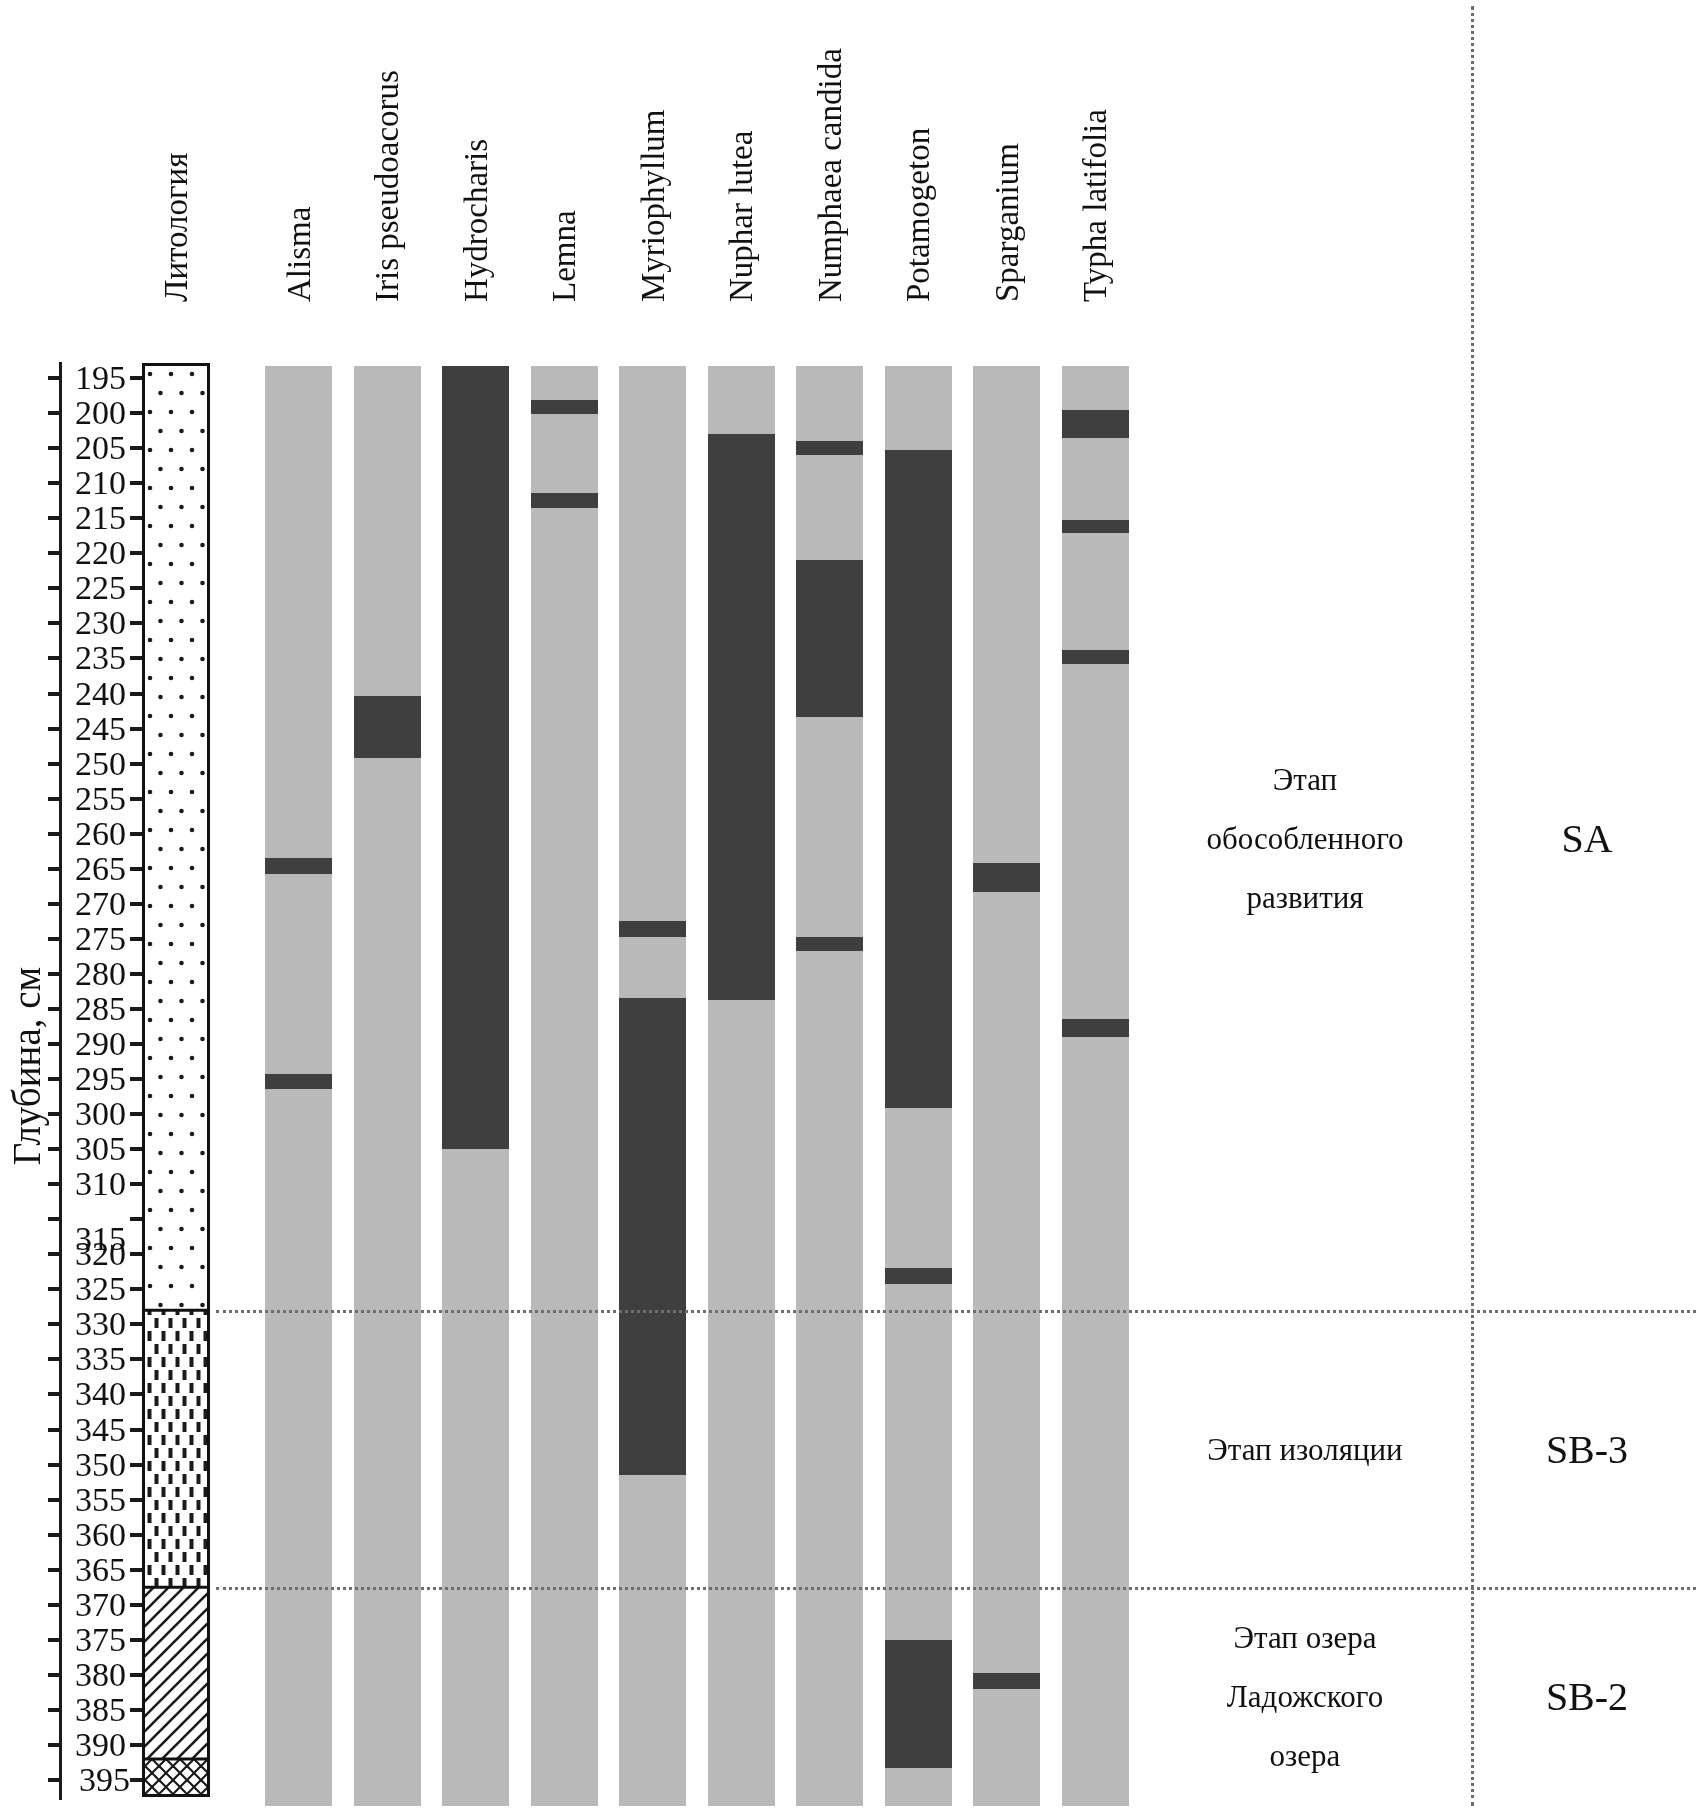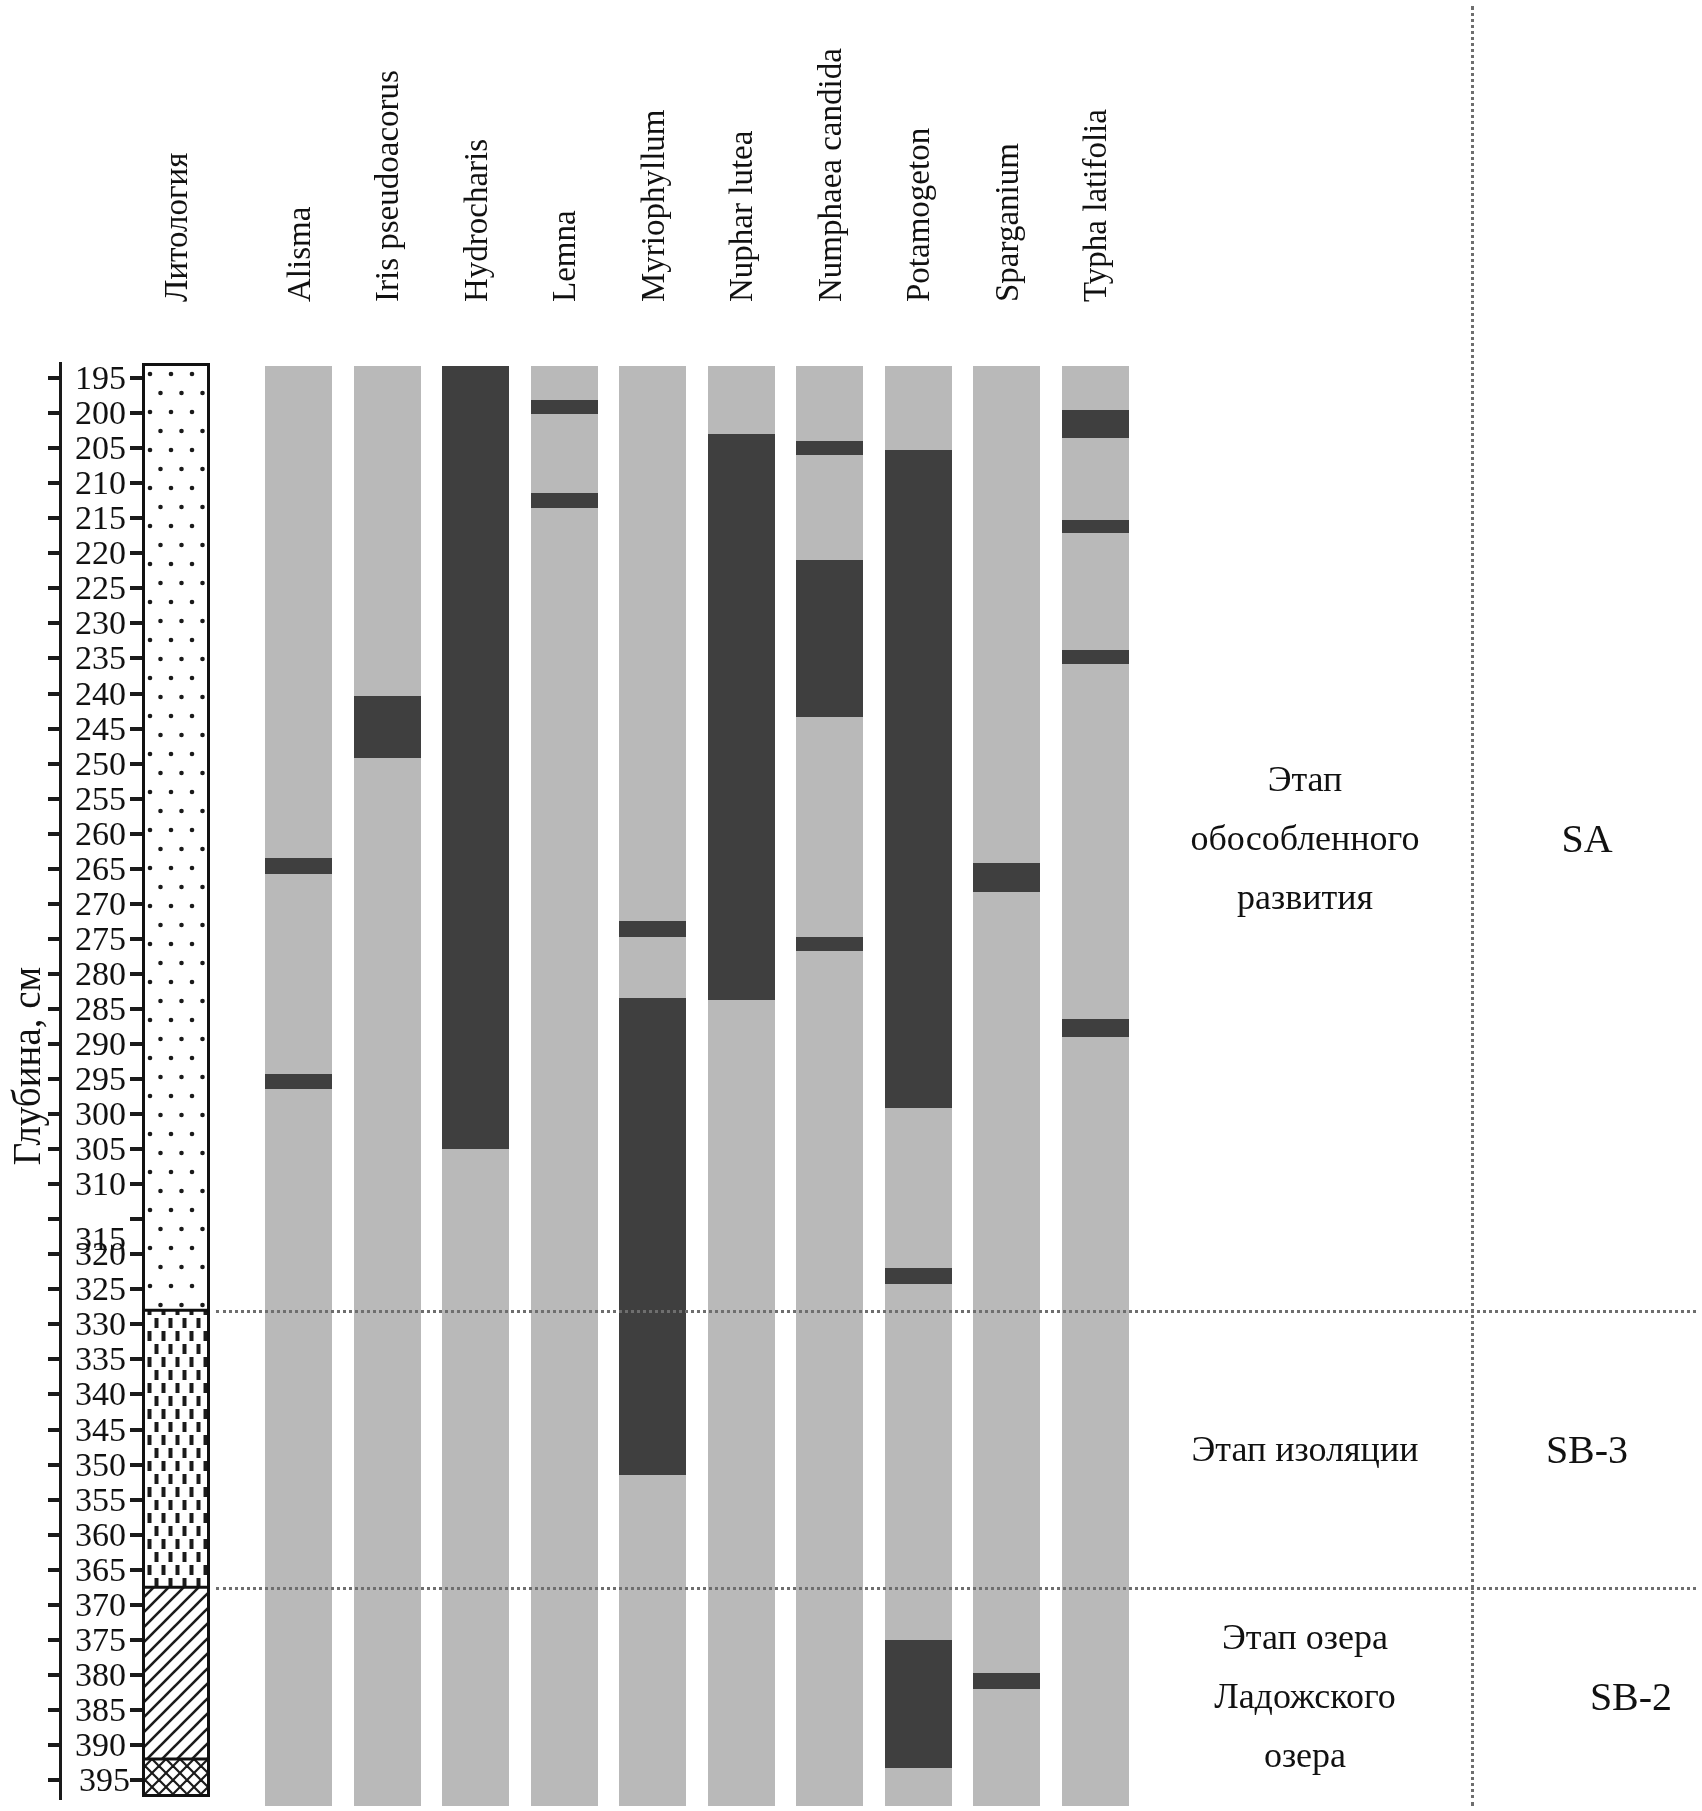--- a/index.html
+++ b/index.html
@@ -30,21 +30,21 @@
   }
   .litho-box{
     position:absolute;border:3px solid #111;background:#fff;box-sizing:border-box;
   }
   .bar{position:absolute;background:#b9b9b9;}
   .seg{position:absolute;left:0;width:100%;background:#3f3f3f;}
   .hdot{position:absolute;border-top:3px dotted #6e6e6e;height:0;}
   .vdot{position:absolute;border-left:3px dotted #6e6e6e;width:0;}
   .stage-text{
     position:absolute;transform:translate(-50%,-50%);
-    text-align:center;font-size:36px;line-height:59px;white-space:nowrap;
+    text-align:center;font-size:31px;line-height:59px;white-space:nowrap;
   }
   .period-code{
     position:absolute;transform:translate(-50%,-50%);
     text-align:center;font-size:40px;white-space:nowrap;
   }
   .col-header{
     position:absolute;transform:translate(-50%,-50%);
     text-align:center;font-size:37px;line-height:52px;white-space:nowrap;
   }
 </style>
@@ -248,21 +248,21 @@
       <div class="stage-text" style="left: 1305px; top: 1448.8px;">
         <div>Этап изоляции</div>
       </div>
       <div class="period-code" style="left: 1587px; top: 1448.8px;">SB-3</div>
       <div class="hdot" style="left: 216px; top: 1587.2px; width: 1480px;"></div>
       <div class="stage-text" style="left: 1305px; top: 1695.9px;">
         <div>Этап озера</div>
         <div>Ладожского</div>
         <div>озера</div>
       </div>
-      <div class="period-code" style="left: 1587px; top: 1695.9px; margin-left: 44px;">SB-2</div>
+      <div class="period-code" style="left: 1587px; top: 1695.9px;">SB-2</div>
     </div>
 
   <div class="litho-box" style="left:142px;top:363px;width:68px;height:1434px;">
     <svg id="litho-svg" width="62" height="1428">
       <defs>
         <pattern id="p-dots" width="21" height="38" patternUnits="userSpaceOnUse">
           <circle cx="5" cy="8" r="2.3" fill="#1a1a1a"></circle>
           <circle cx="15.5" cy="27" r="2.3" fill="#1a1a1a"></circle>
         </pattern>
         <pattern id="p-vdash" width="14" height="26" patternUnits="userSpaceOnUse">

